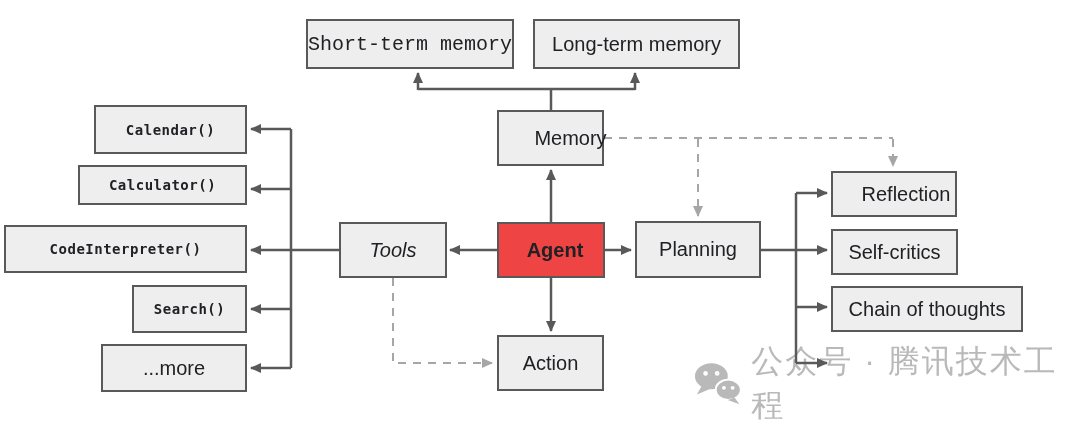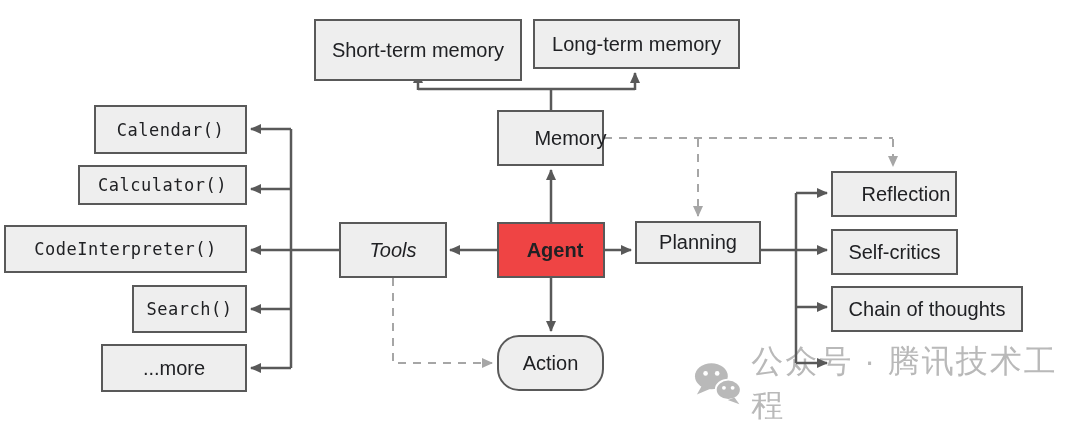--- a/index.html
+++ b/index.html
@@ -8,21 +8,21 @@
     overflow:hidden; font-family:"Liberation Sans", sans-serif;
   }
   .node {
     position:absolute; box-sizing:border-box;
     background:#eeeeee; border:2px solid #595959;
     display:flex; align-items:center; justify-content:center;
     font-size:20px; color:#202124; z-index:2; white-space:nowrap;
   }
   .node.mono {
     font-family:"DejaVu Sans Mono","Liberation Mono",monospace;
-    font-weight:normal; font-size:17px; letter-spacing:0.5px;
+    font-weight:bold; font-size:14px; letter-spacing:0.5px;
   }
   .node.agent { background:#ef4444; font-weight:bold;padding-left:8px; }
   .connectors { position:absolute; left:0; top:0; z-index:1; }
   .watermark {
     position:absolute; left:694px; top:362px; height:44px; z-index:0;
     display:flex; align-items:center; gap:9px; color:#b9b9b9;
   }
   .watermark .wm-text {
     font-size:32px; letter-spacing:2px; font-family:"Liberation Sans", sans-serif;
   }
@@ -83,32 +83,32 @@
     </g>
 
     <g stroke="#a6a6a6" stroke-width="2" fill="none" stroke-dasharray="8 7">
       <path d="M604 138 H893"></path>
       <path d="M698 139 V216" marker-end="url(#ahg)"></path>
       <path d="M893 139 V166" marker-end="url(#ahg)"></path>
       <path d="M393 278 V363 H492" marker-end="url(#ahg)"></path>
     </g>
   </svg>
 
-  <div class="node" style="left:314px; top:19px; width:208px; height:62px;">Short-term memory</div>
+  <div class="node" style="left:306px; top:19px; width:208px; height:50px;font-family:Liberation Mono, monospace;">Short-term memory</div>
   <div class="node" style="left:533px; top:19px; width:207px; height:50px;">Long-term memory</div>
   <div class="node" style="left:497px; top:110px; width:107px; height:56px;padding-left:40px;">Memory</div>
 
   <div class="node mono" style="left:94px; top:105px; width:153px; height:49px;">Calendar()</div>
   <div class="node mono" style="left:78px; top:165px; width:169px; height:40px;">Calculator()</div>
   <div class="node mono" style="left:4px; top:225px; width:243px; height:48px;">CodeInterpreter()</div>
   <div class="node mono" style="left:132px; top:285px; width:115px; height:48px;">Search()</div>
   <div class="node" style="left:101px; top:344px; width:146px; height:48px;">...more</div>
 
   <div class="node" style="left:339px; top:222px; width:108px; height:56px;font-style:italic;">Tools</div>
   <div class="node agent" style="left:497px; top:222px; width:108px; height:56px;">Agent</div>
-  <div class="node" style="left:635px; top:221px; width:126px; height:43px;">Planning</div>
-  <div class="node" style="left:497px; top:335px; width:107px; height:56px;border-radius:22px;">Action</div>
+  <div class="node" style="left:635px; top:221px; width:126px; height:57px;">Planning</div>
+  <div class="node" style="left:497px; top:335px; width:107px; height:56px;">Action</div>
 
   <div class="node" style="left:831px; top:171px; width:126px; height:46px;padding-left:24px;">Reflection</div>
   <div class="node" style="left:831px; top:229px; width:127px; height:46px;">Self-critics</div>
   <div class="node" style="left:831px; top:286px; width:192px; height:46px;">Chain of thoughts</div>
 
 </div>
 
 </body></html>

